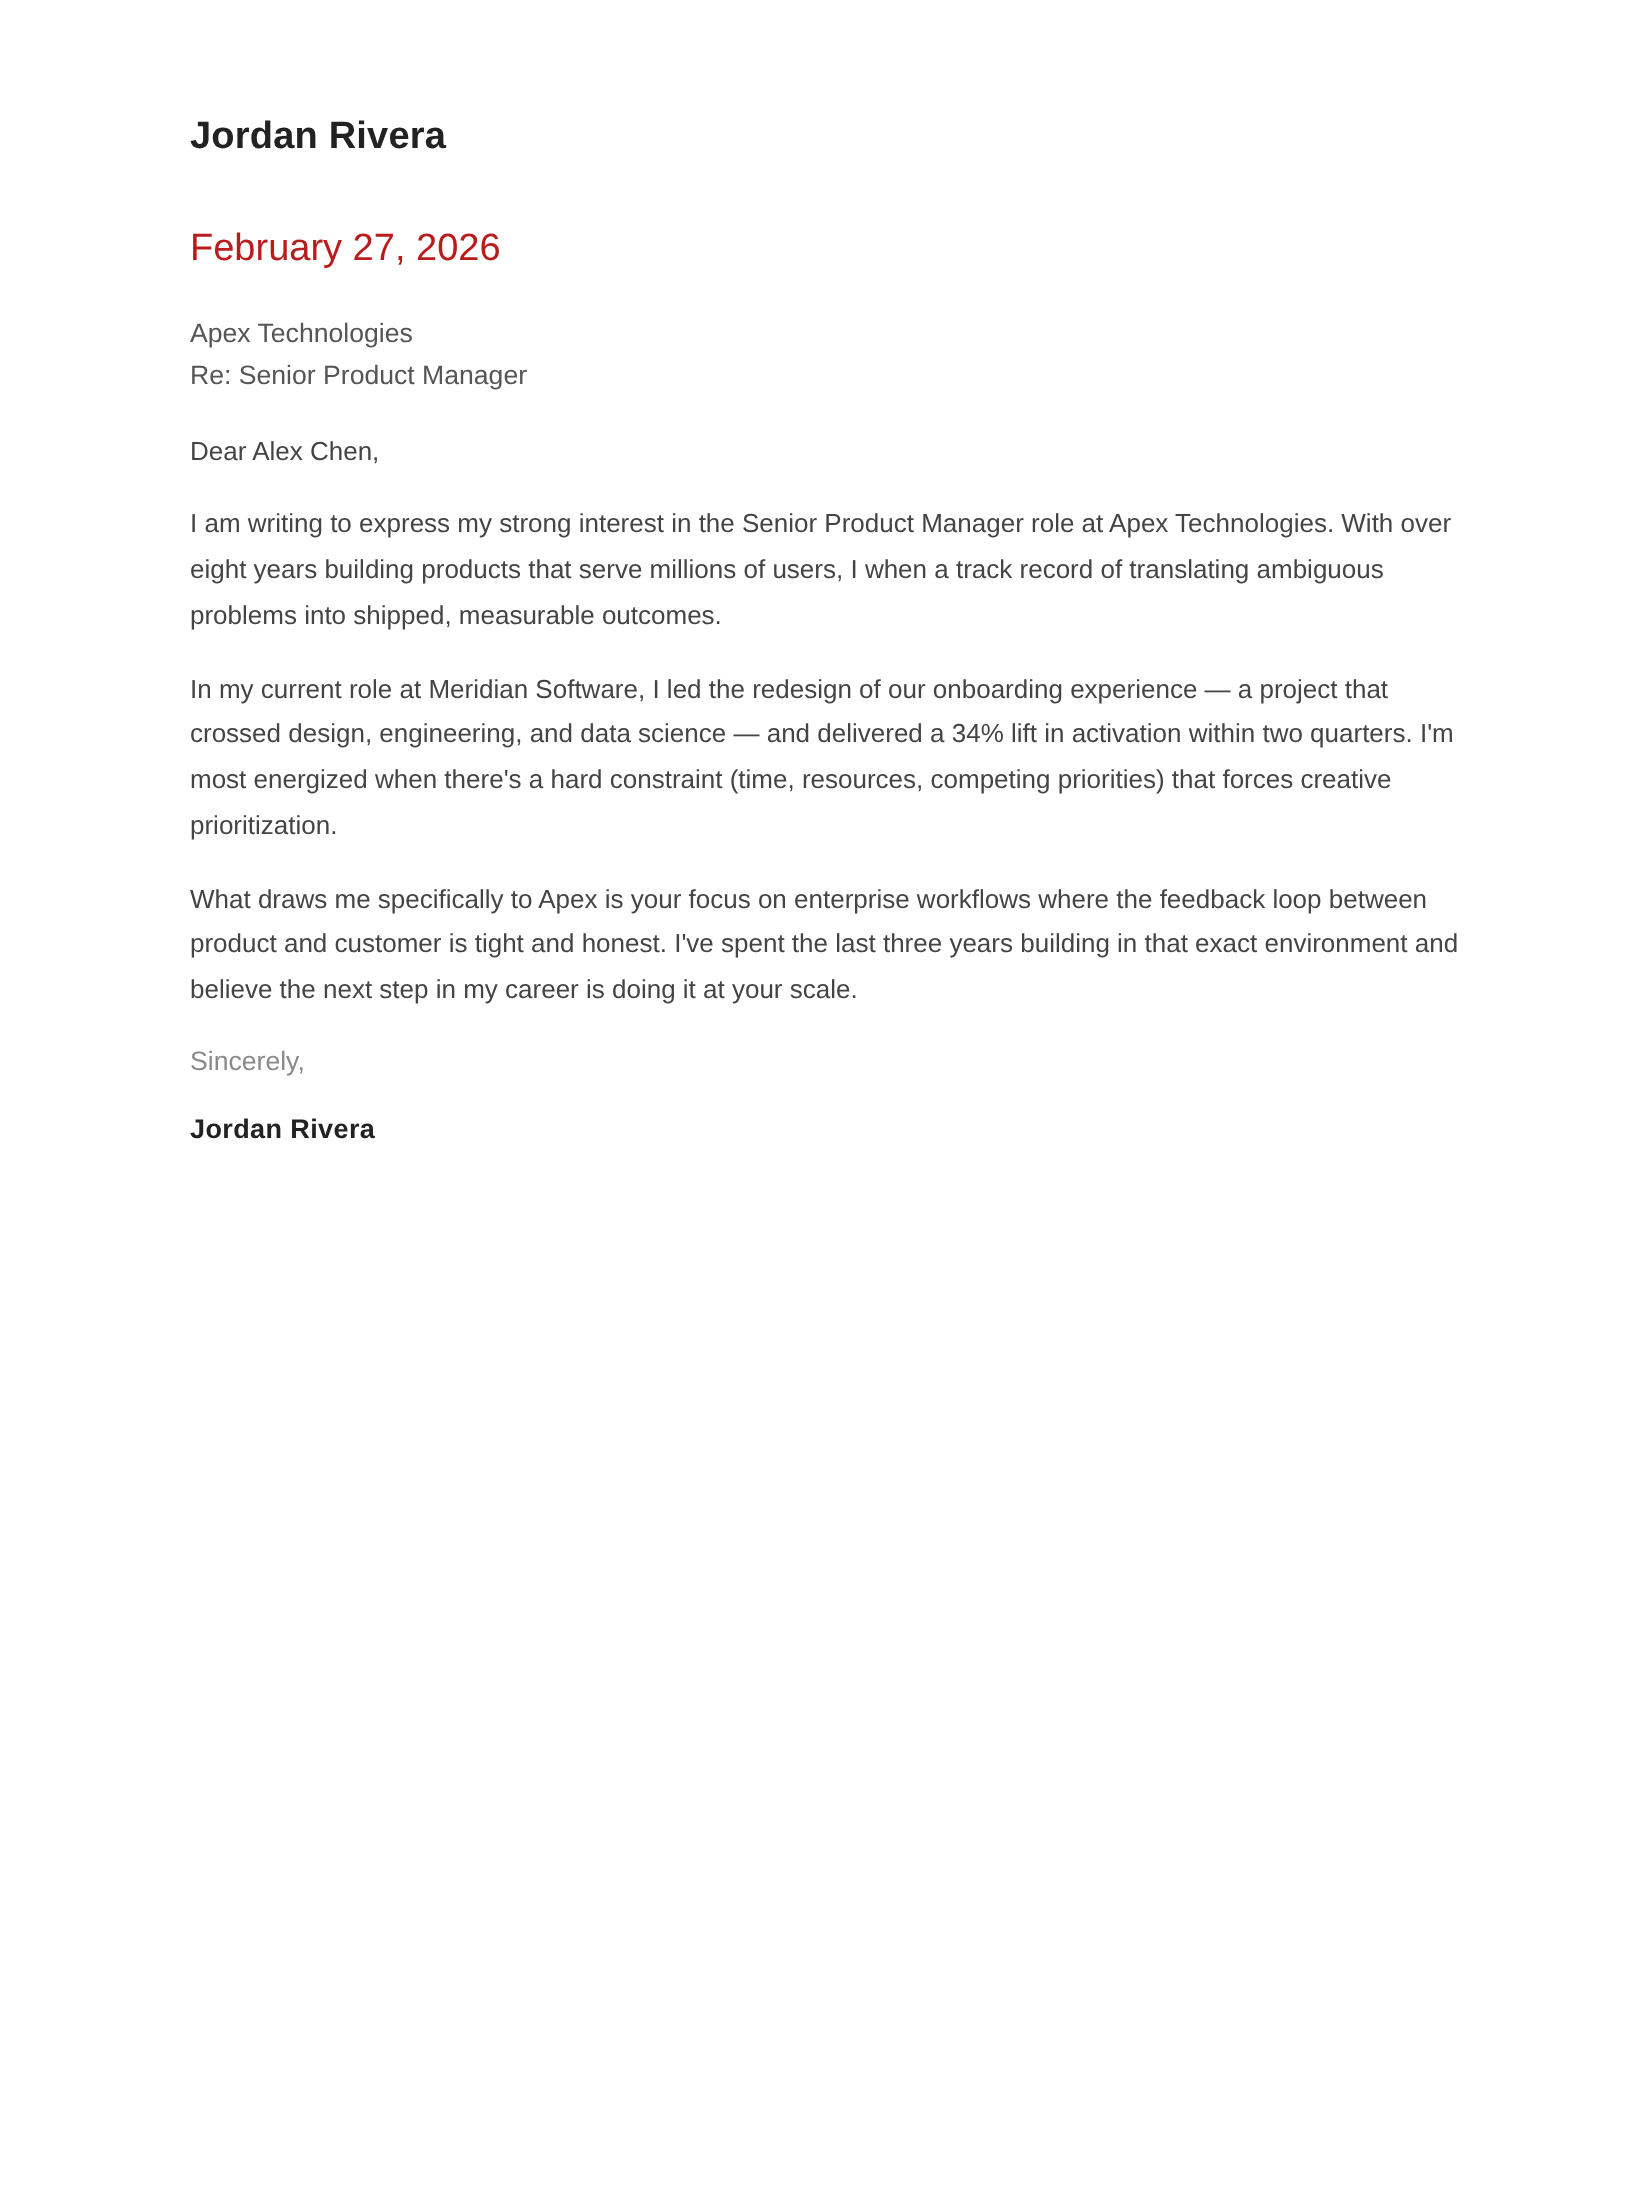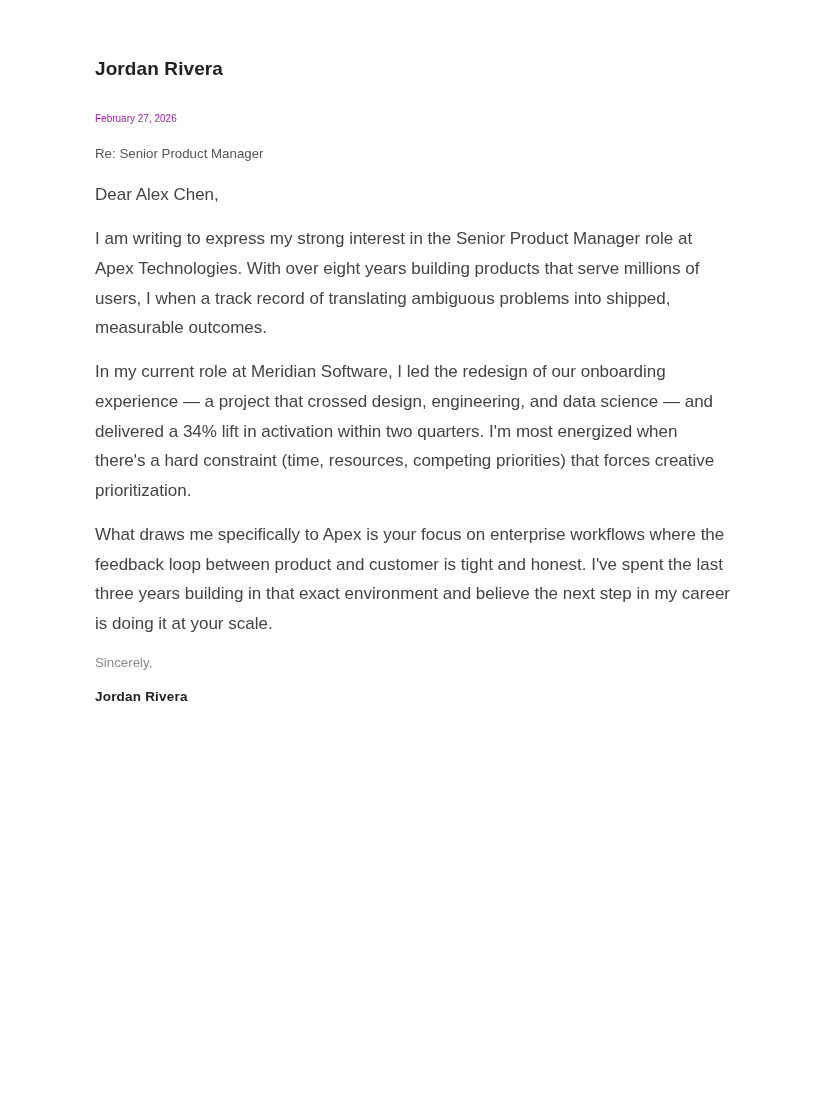--- a/index.html
+++ b/index.html
@@ -24,34 +24,34 @@
     letter-spacing: 0.1px;
   }
   .letterhead-contact {
     margin: 6px 0 0 0;
     font-size: 12px;
     color: #666666;
     line-height: 1.4;
   }
   .letter-date {
     margin: 30px 0 0 0;
-    font-size: 10px;
-    color: #a21caf;
+    font-size: 19px;
+    color: #b91c1c;
     line-height: 1.5;
   }
   .recipient-block {
     margin: 18px 0 0 0;
     font-size: 13.3px;
     color: #555555;
     line-height: 1.55;
   }
   .recipient-block p { margin: 0; }
   .body-text p {
     margin: 0 0 14px 0;
-    font-size: 17px;
+    font-size: 13px;
     color: #444444;
     line-height: 1.75;
   }
   .salutation { margin-top: 16px !important; }
   .closing {
     margin: 12px 0 0 0;
     font-size: 13.3px;
     color: #8a8a8a;
     line-height: 1.5;
   }
@@ -70,20 +70,21 @@
 <div class="page">
   <div class="letter">
 
     <header>
       <h1 class="letterhead-name">Jordan Rivera</h1>
     </header>
 
     <p class="letter-date">February 27, 2026</p>
 
     <div class="recipient-block">
+      <p>Apex Technologies</p>
       <p>Re: Senior Product Manager</p>
     </div>
 
     <div class="body-text">
       <p class="salutation">Dear Alex Chen,</p>
       <p>I am writing to express my strong interest in the Senior Product Manager role at Apex Technologies. With over eight years building products that serve millions of users, I when a track record of translating ambiguous problems into shipped, measurable outcomes.</p>
       <p>In my current role at Meridian Software, I led the redesign of our onboarding experience — a project that crossed design, engineering, and data science — and delivered a 34% lift in activation within two quarters. I'm most energized when there's a hard constraint (time, resources, competing priorities) that forces creative prioritization.</p>
       <p>What draws me specifically to Apex is your focus on enterprise workflows where the feedback loop between product and customer is tight and honest. I've spent the last three years building in that exact environment and believe the next step in my career is doing it at your scale.</p>
     </div>
 

